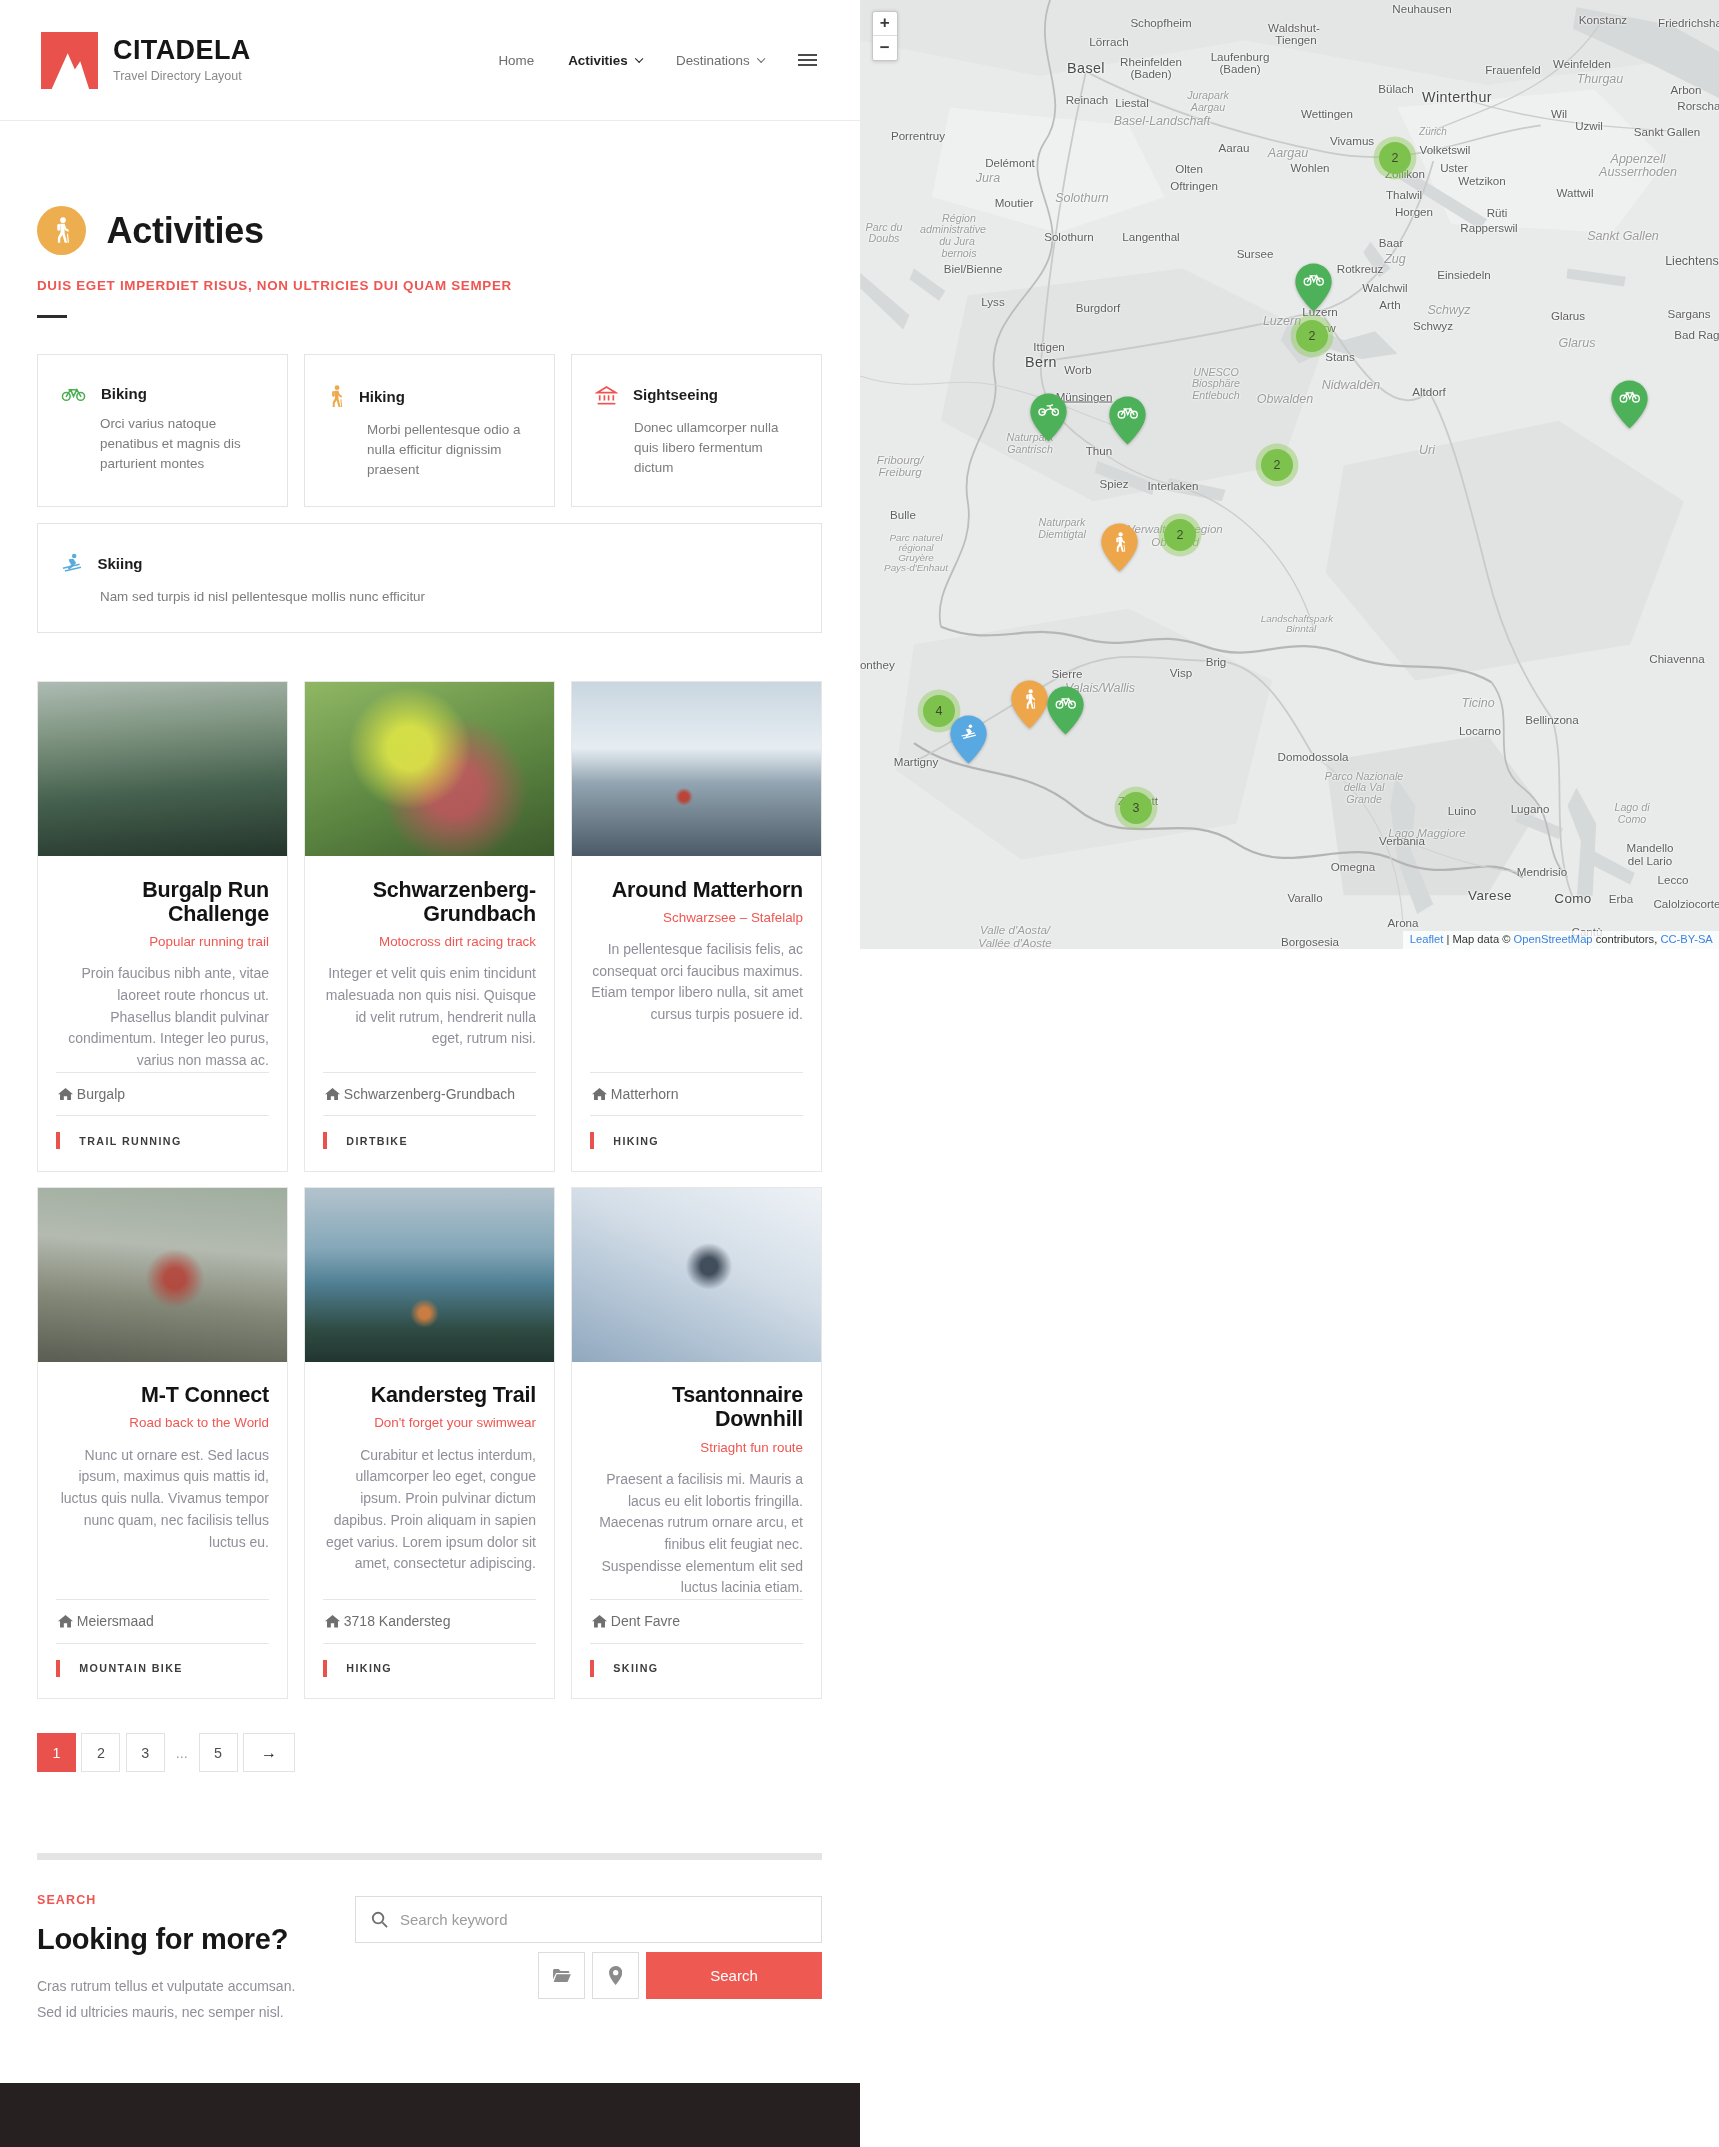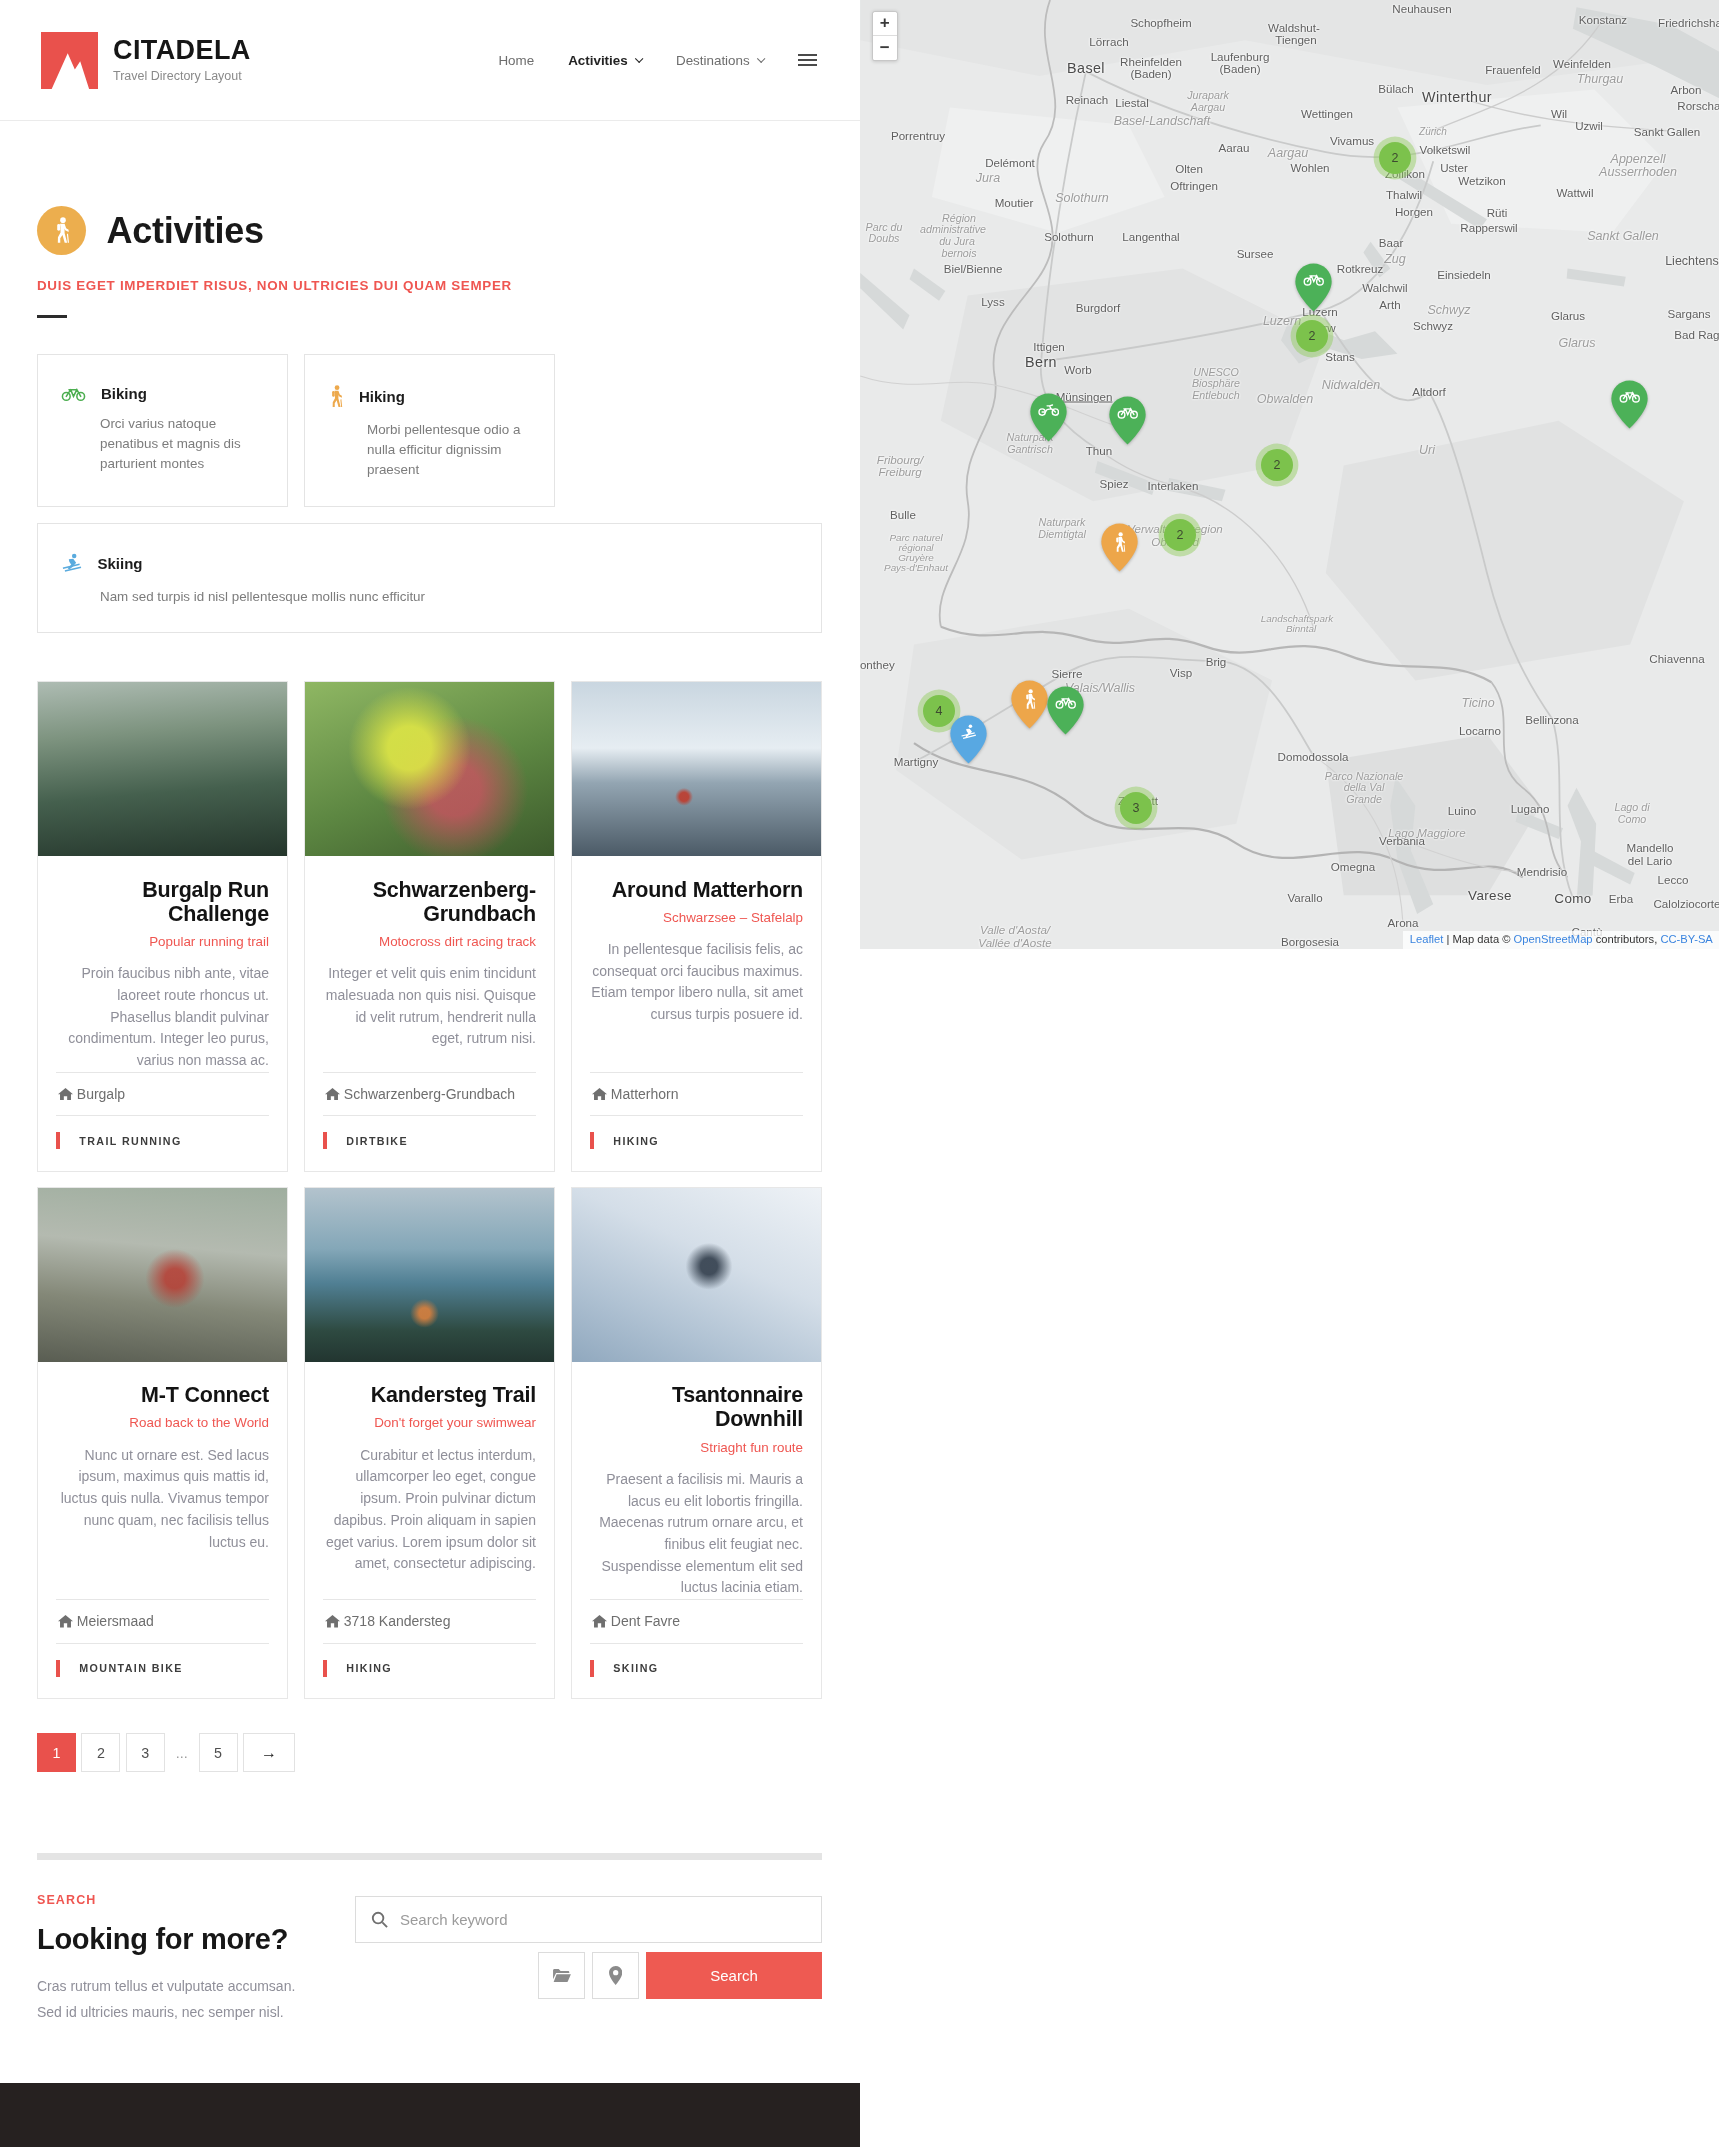--- a/index.html
+++ b/index.html
@@ -200,20 +200,33 @@
               <g fill="#eda94d">
                 <circle cx="8" cy="2.6" r="2.3"></circle>
                 <path d="M5.6 5.4 L9.3 5.4 L10.6 9.2 L12.6 10.4 L12.6 12.2 L9.8 10.8 L9.3 9.4 L9.3 13 L11.4 21 L9.4 21 L7.6 14.6 L5.8 17.4 L5.8 21 L3.8 21 L3.9 16.4 L6 12.6 L6 8.4 Z"></path>
                 <rect x="3.3" y="5.8" width="2.5" height="5.4" rx="1.2"></rect>
                 <path d="M12.1 13.5 L12.9 21 L11.9 21 L11.2 14 Z"></path>
               </g>
             </svg>
           <span class="cat-title">Hiking</span>
         </div>
         <div class="cat-desc">Morbi pellentesque odio a nulla efficitur dignissim praesent</div>
+      </div>
+      <div class="cat">
+        <div class="cat-head">
+          <svg width="23" height="20.6" viewBox="0 0 22 19">
+              <g fill="none" stroke="#ef5350" stroke-width="1.6">
+                <path d="M2 7 L11 1.5 L20 7 Z"></path>
+                <path d="M4.5 9.5 V14.5 M9 9.5 V14.5 M13 9.5 V14.5 M17.5 9.5 V14.5"></path>
+                <path d="M2.5 17.5 H19.5"></path>
+              </g>
+            </svg>
+          <span class="cat-title">Sightseeing</span>
+        </div>
+        <div class="cat-desc">Donec ullamcorper nulla quis libero fermentum dictum</div>
       </div>
       <div class="cat wide">
         <div class="cat-head">
           <svg width="21.5" height="21.5" viewBox="0 0 22 22">
               <g fill="#5aabde">
                 <circle cx="13.5" cy="3" r="2.3"></circle>
                 <path d="M8 6.5 L12.5 6 L15.5 10 L12 14 L8.5 17 L6.8 15.6 L10.5 12 L8.5 9 Z"></path>
               </g>
               <path d="M2 15.5 L19 11.5" stroke="#5aabde" stroke-width="1.6"></path>
               <path d="M4 18.5 L20.5 14.5" stroke="#5aabde" stroke-width="1.6"></path>

